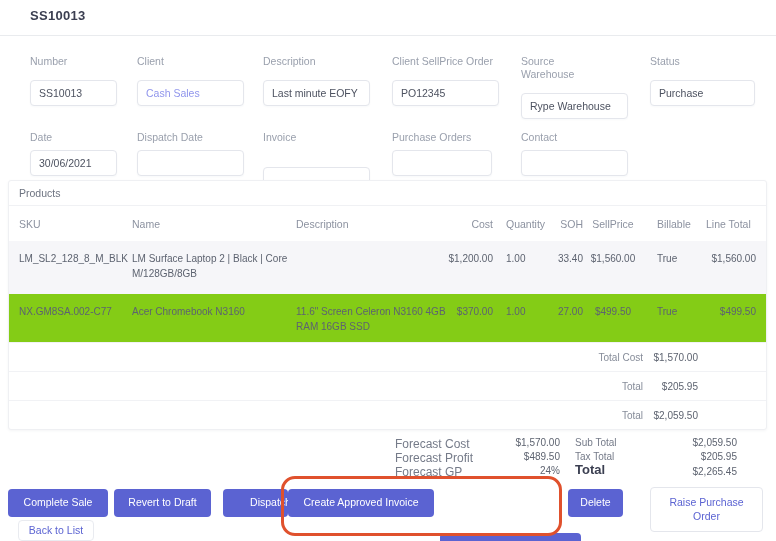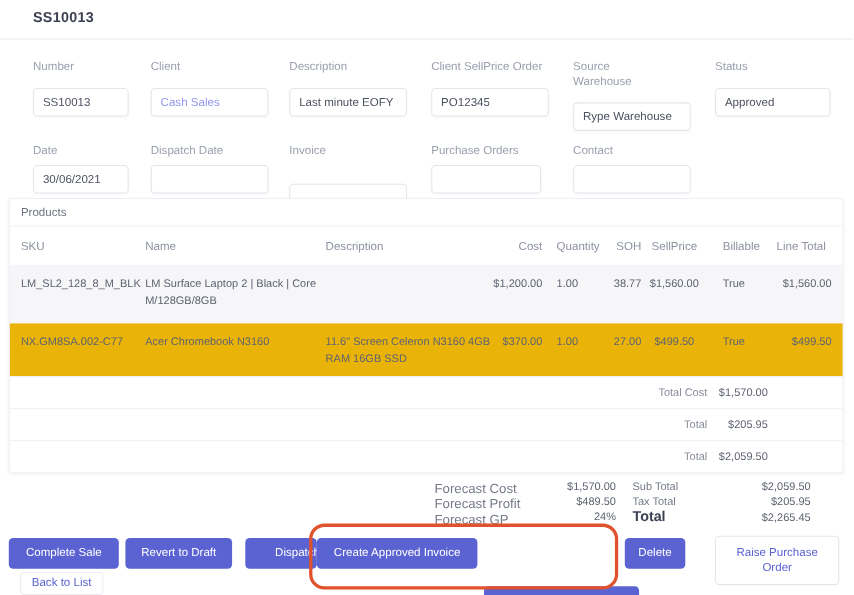--- a/index.html
+++ b/index.html
@@ -24,21 +24,21 @@
 
   
   .card{position:absolute;left:8px;top:180px;width:757px;height:248px;background:#fff;
         border:1px solid #eff0f3;border-radius:3px;box-shadow:0 1px 3px rgba(40,50,80,.05);}
   .card .sec-label{position:absolute;left:10px;top:6px;font-size:10.5px;color:#6d7380;}
   .card .sec-divider{position:absolute;left:0;top:24px;width:100%;border-top:1px solid #f0f1f4;}
   .trow{position:absolute;left:0;right:0;}
   .thead{top:24px;height:36px;}
   .thead .cell{color:#8c92a0;font-size:10.5px;top:12px;}
   .r1{top:60px;height:53px;background:#f6f6f9;}
-  .r2{top:113px;height:48px;background:#eab308;}
+  .r2{top:113px;height:48px;background:#84cc16;}
   .cell{position:absolute;top:10px;font-size:10px;color:#5d6370;line-height:1.5;}
   .c-sku{left:10px;width:110px;}
   .c-name{left:123px;width:158px;}
   .c-desc{left:287px;width:152px;}
   .c-cost{left:414px;width:70px;text-align:right;}
   .c-qty{left:497px;width:45px;}
   .c-soh{left:532px;width:42px;text-align:right;}
   .c-sell{left:574px;width:60px;text-align:center;}
   .c-bill{left:648px;width:45px;}
   .c-lt{left:697px;width:50px;text-align:right;}
@@ -106,21 +106,21 @@
   </div>
   <div class="field g12" style="left:521px;top:55px;width:107px;">
     <div class="lbl lbl-narrow">Source Warehouse</div>
     <div class="input">
         <span>Rype Warehouse</span>
       </div>
   </div>
   <div class="field g12" style="left:650px;top:55px;width:105px;">
     <div class="lbl">Status</div>
     <div class="input">
-        <span>Approved</span>
+        <span>Purchase</span>
       </div>
   </div>
 
   <div class="field g6" style="left:30px;top:131px;width:87px;">
     <div class="lbl">Date</div>
     <div class="input">
         <span>30/06/2021</span>
       </div>
   </div>
   <div class="field g6" style="left:137px;top:131px;width:107px;">
@@ -163,21 +163,21 @@
       <div class="cell c-bill">Billable</div>
       <div class="cell c-lt">Line Total</div>
     </div>
 
     <div class="trow r1">
       <div class="cell c-sku">LM_SL2_128_8_M_BLK</div>
       <div class="cell c-name">LM Surface Laptop 2 | Black | Core M/128GB/8GB</div>
       <div class="cell c-desc"></div>
       <div class="cell c-cost">$1,200.00</div>
       <div class="cell c-qty">1.00</div>
-      <div class="cell c-soh">38.77</div>
+      <div class="cell c-soh">33.40</div>
       <div class="cell c-sell">$1,560.00</div>
       <div class="cell c-bill">True</div>
       <div class="cell c-lt">$1,560.00</div>
     </div>
 
     <div class="trow r2">
       <div class="cell c-sku">NX.GM8SA.002-C77</div>
       <div class="cell c-name">Acer Chromebook N3160</div>
       <div class="cell c-desc">11.6" Screen Celeron N3160 4GB RAM 16GB SSD</div>
       <div class="cell c-cost">$370.00</div>

